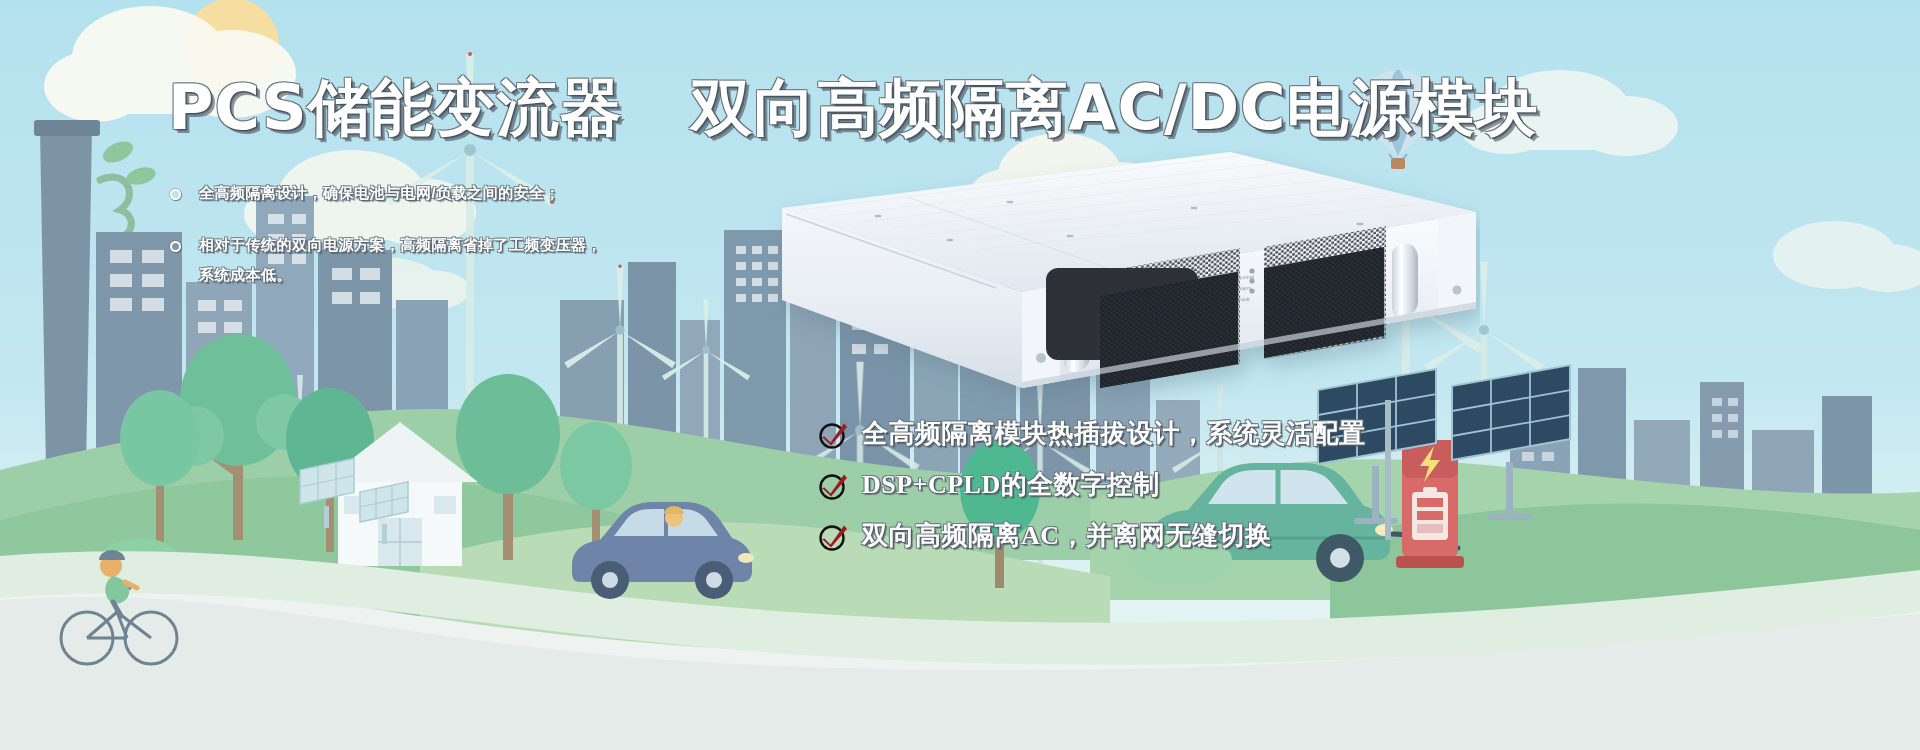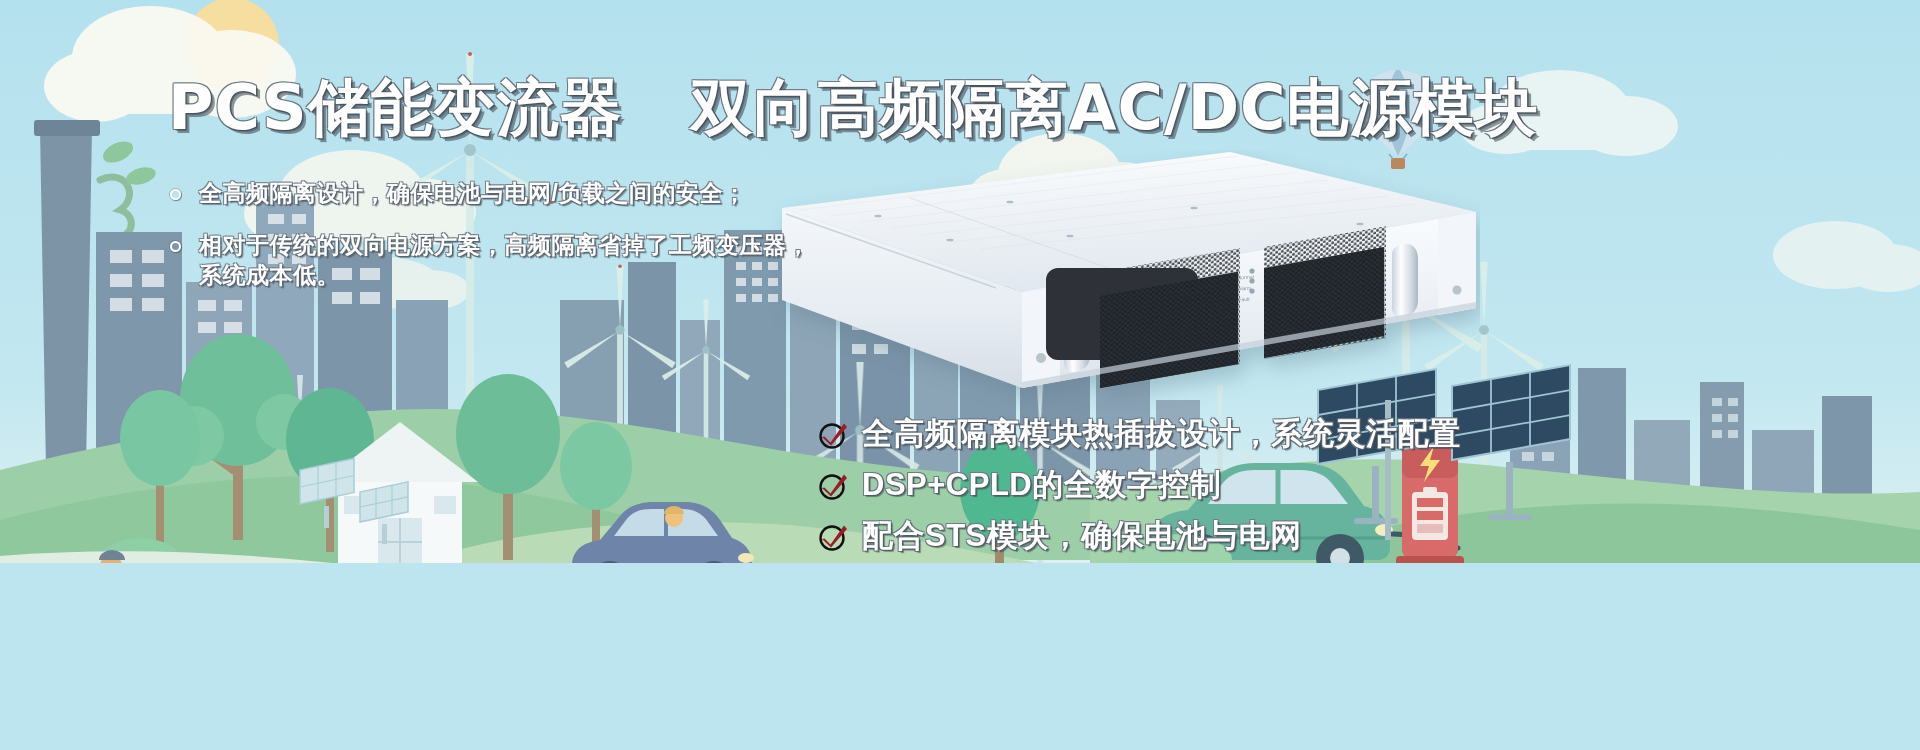--- a/index.html
+++ b/index.html
@@ -3,21 +3,21 @@
 <meta charset="utf-8">
 <style>
   * { margin:0; padding:0; box-sizing:border-box; }
   html,body { width:1920px; height:750px; overflow:hidden; }
   body {
     font-family:"Liberation Sans","DejaVu Sans",sans-serif;
     background:#bde5ef;
     position:relative;
   }
   #banner {
-    position:absolute; left:0; top:0; width:1920px; height:563px;
+    position:absolute; left:0; top:0; width:1920px; height:750px;
     overflow:hidden;
     background:linear-gradient(180deg,#b6e2ee 0%,#bfe6ef 45%,#cfecf2 62%,#dff2f3 75%,#eef7f3 100%);
   }
   
   .layer { position:absolute; left:0; top:0; width:1920px; height:750px; }
   svg.layer { display:block; }
 
   
   #title {
     position:absolute;
@@ -46,50 +46,51 @@
   .feature .dot {
     flex:0 0 auto;
     width:11px; height:11px;
     border:2.5px solid #ffffff;
     border-radius:50%;
     margin-top:11px; margin-right:18px;
     box-shadow:1px 1px 1px rgba(60,70,80,.5), 0 0 0 1px rgba(90,100,110,.35);
   }
   .feature .txt {
     color:#ffffff;
-    font-size:23px;
+    font-size:15px;
     font-weight:700;
     line-height:30px;
     letter-spacing:.5px;
     text-shadow:
       2px 2px 1px rgba(60,70,80,.55),
       -1px -1px 0 #76838d,
        1px -1px 0 #76838d,
       -1px  1px 0 #76838d,
        1px  1px 0 #76838d;
     white-space:pre-line;
   }
 
   
   #checks { position:absolute; left:818px; top:418px; width:640px; }
   .check-row { display:flex; align-items:center; margin-bottom:19px; }
   .check-icon { flex:0 0 auto; width:32px; height:32px; margin-right:12px; }
   .check-row .ctxt {
     color:#ffffff;
-    font-size:31px;
+    font-size:26px;
     font-weight:700;
     line-height:32px;
     letter-spacing:.5px;
     text-shadow:
       2px 2px 1px rgba(60,70,80,.6),
       -1px -1px 0 #6f7c86,
        1px -1px 0 #6f7c86,
       -1px  1px 0 #6f7c86,
        1px  1px 0 #6f7c86;
     white-space:nowrap;
+    font-family:Liberation Serif, serif;
   }
 
   
   #device { position:absolute; left:760px; top:150px; width:720px; height:260px; }
   .led-labels {
     position:absolute;
     left:478px; top:122px;
     font-size:5px;
     color:#8c949b;
     line-height:11px;
@@ -680,18 +681,18 @@
       <span class="ctxt">DSP+CPLD的全数字控制</span>
     </div>
 
     <div class="check-row">
       <span class="check-icon">
         <svg viewBox="0 0 32 32" width="32" height="32">
           <circle cx="14" cy="18" r="11.5" fill="none" stroke="#111111" stroke-width="2.4"></circle>
           <path d="M6.5,18.5 L12.5,24.5 L26,5.5 L29,9 L13,27.5 L4,19 Z" fill="#9c1c23"></path>
         </svg>
       </span>
-      <span class="ctxt">配合STS模块，确保电池与电网</span>
+      <span class="ctxt">双向高频隔离AC，并离网无缝切换</span>
     </div>
 
   </div>
 
 </div>
 
 </body></html>

